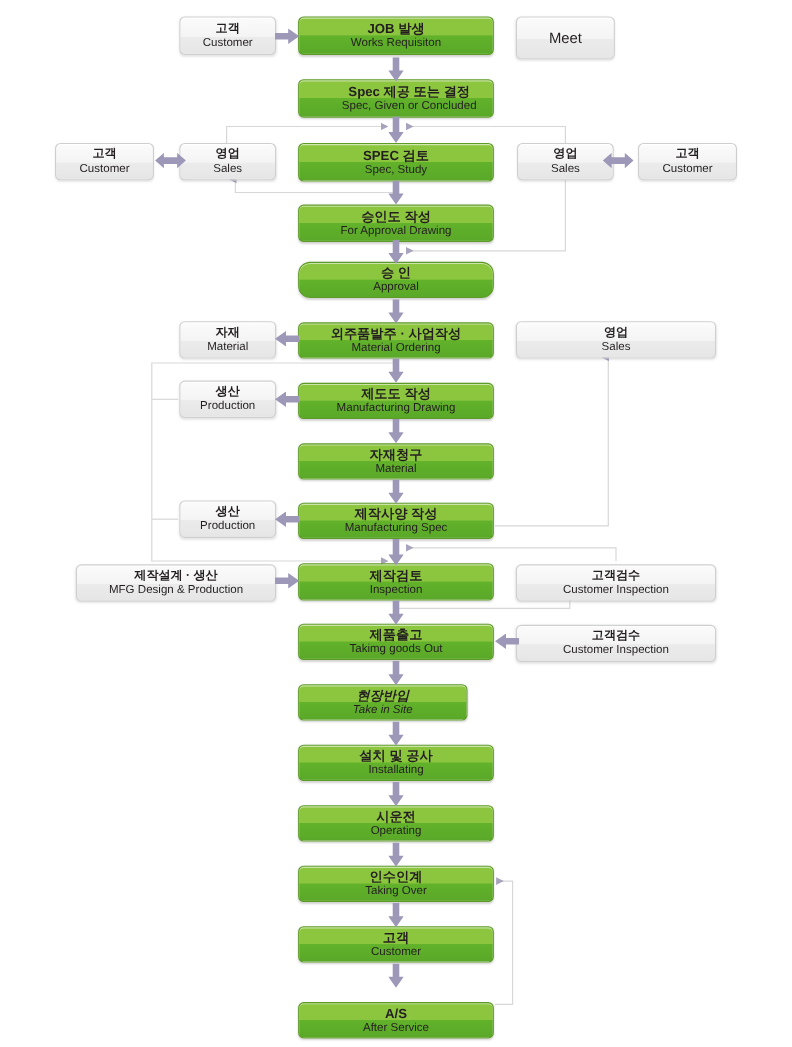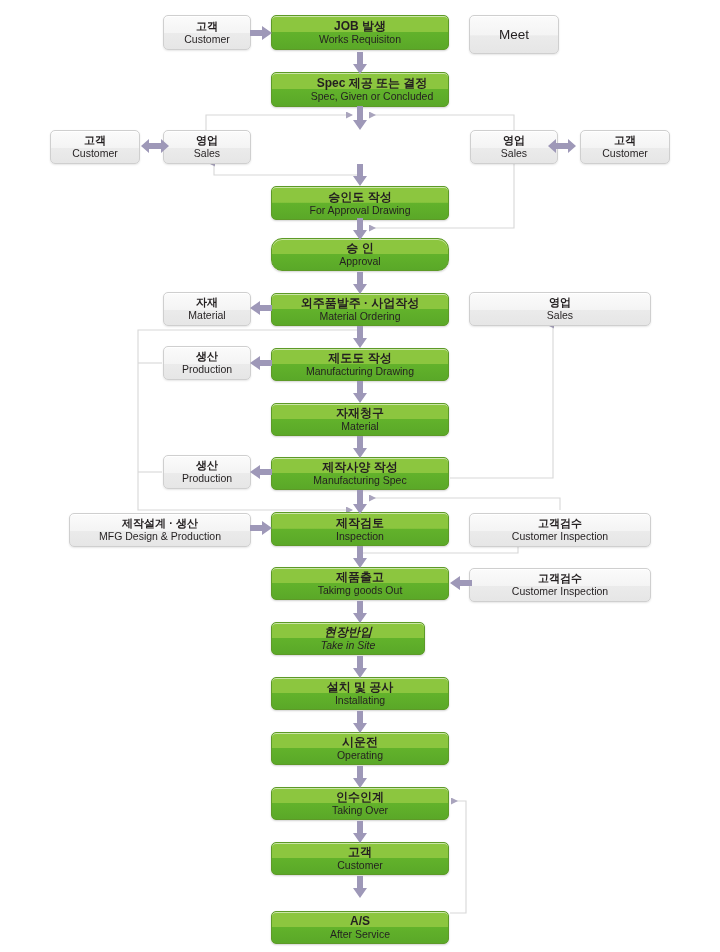--- a/index.html
+++ b/index.html
@@ -251,20 +251,24 @@
   </div>
 
   <div class="box gray" style="left:50px;top:130px;width:90px;height:34px;">
     <span class="ko">고객</span>
     <span class="en">Customer</span>
   </div>
   <div class="box gray" style="left:163px;top:130px;width:88px;height:34px;">
     <span class="ko">영업</span>
     <span class="en">Sales</span>
   </div>
+  <div class="box green" style="left:271px;top:130px;width:178px;height:35px;">
+    <span class="ko">SPEC 검토</span>
+    <span class="en">Spec, Study</span>
+  </div>
   <div class="box gray" style="left:470px;top:130px;width:88px;height:34px;">
     <span class="ko">영업</span>
     <span class="en">Sales</span>
   </div>
   <div class="box gray" style="left:580px;top:130px;width:90px;height:34px;">
     <span class="ko">고객</span>
     <span class="en">Customer</span>
   </div>
 
   <div class="box green" style="left:271px;top:186px;width:178px;height:34px;">

